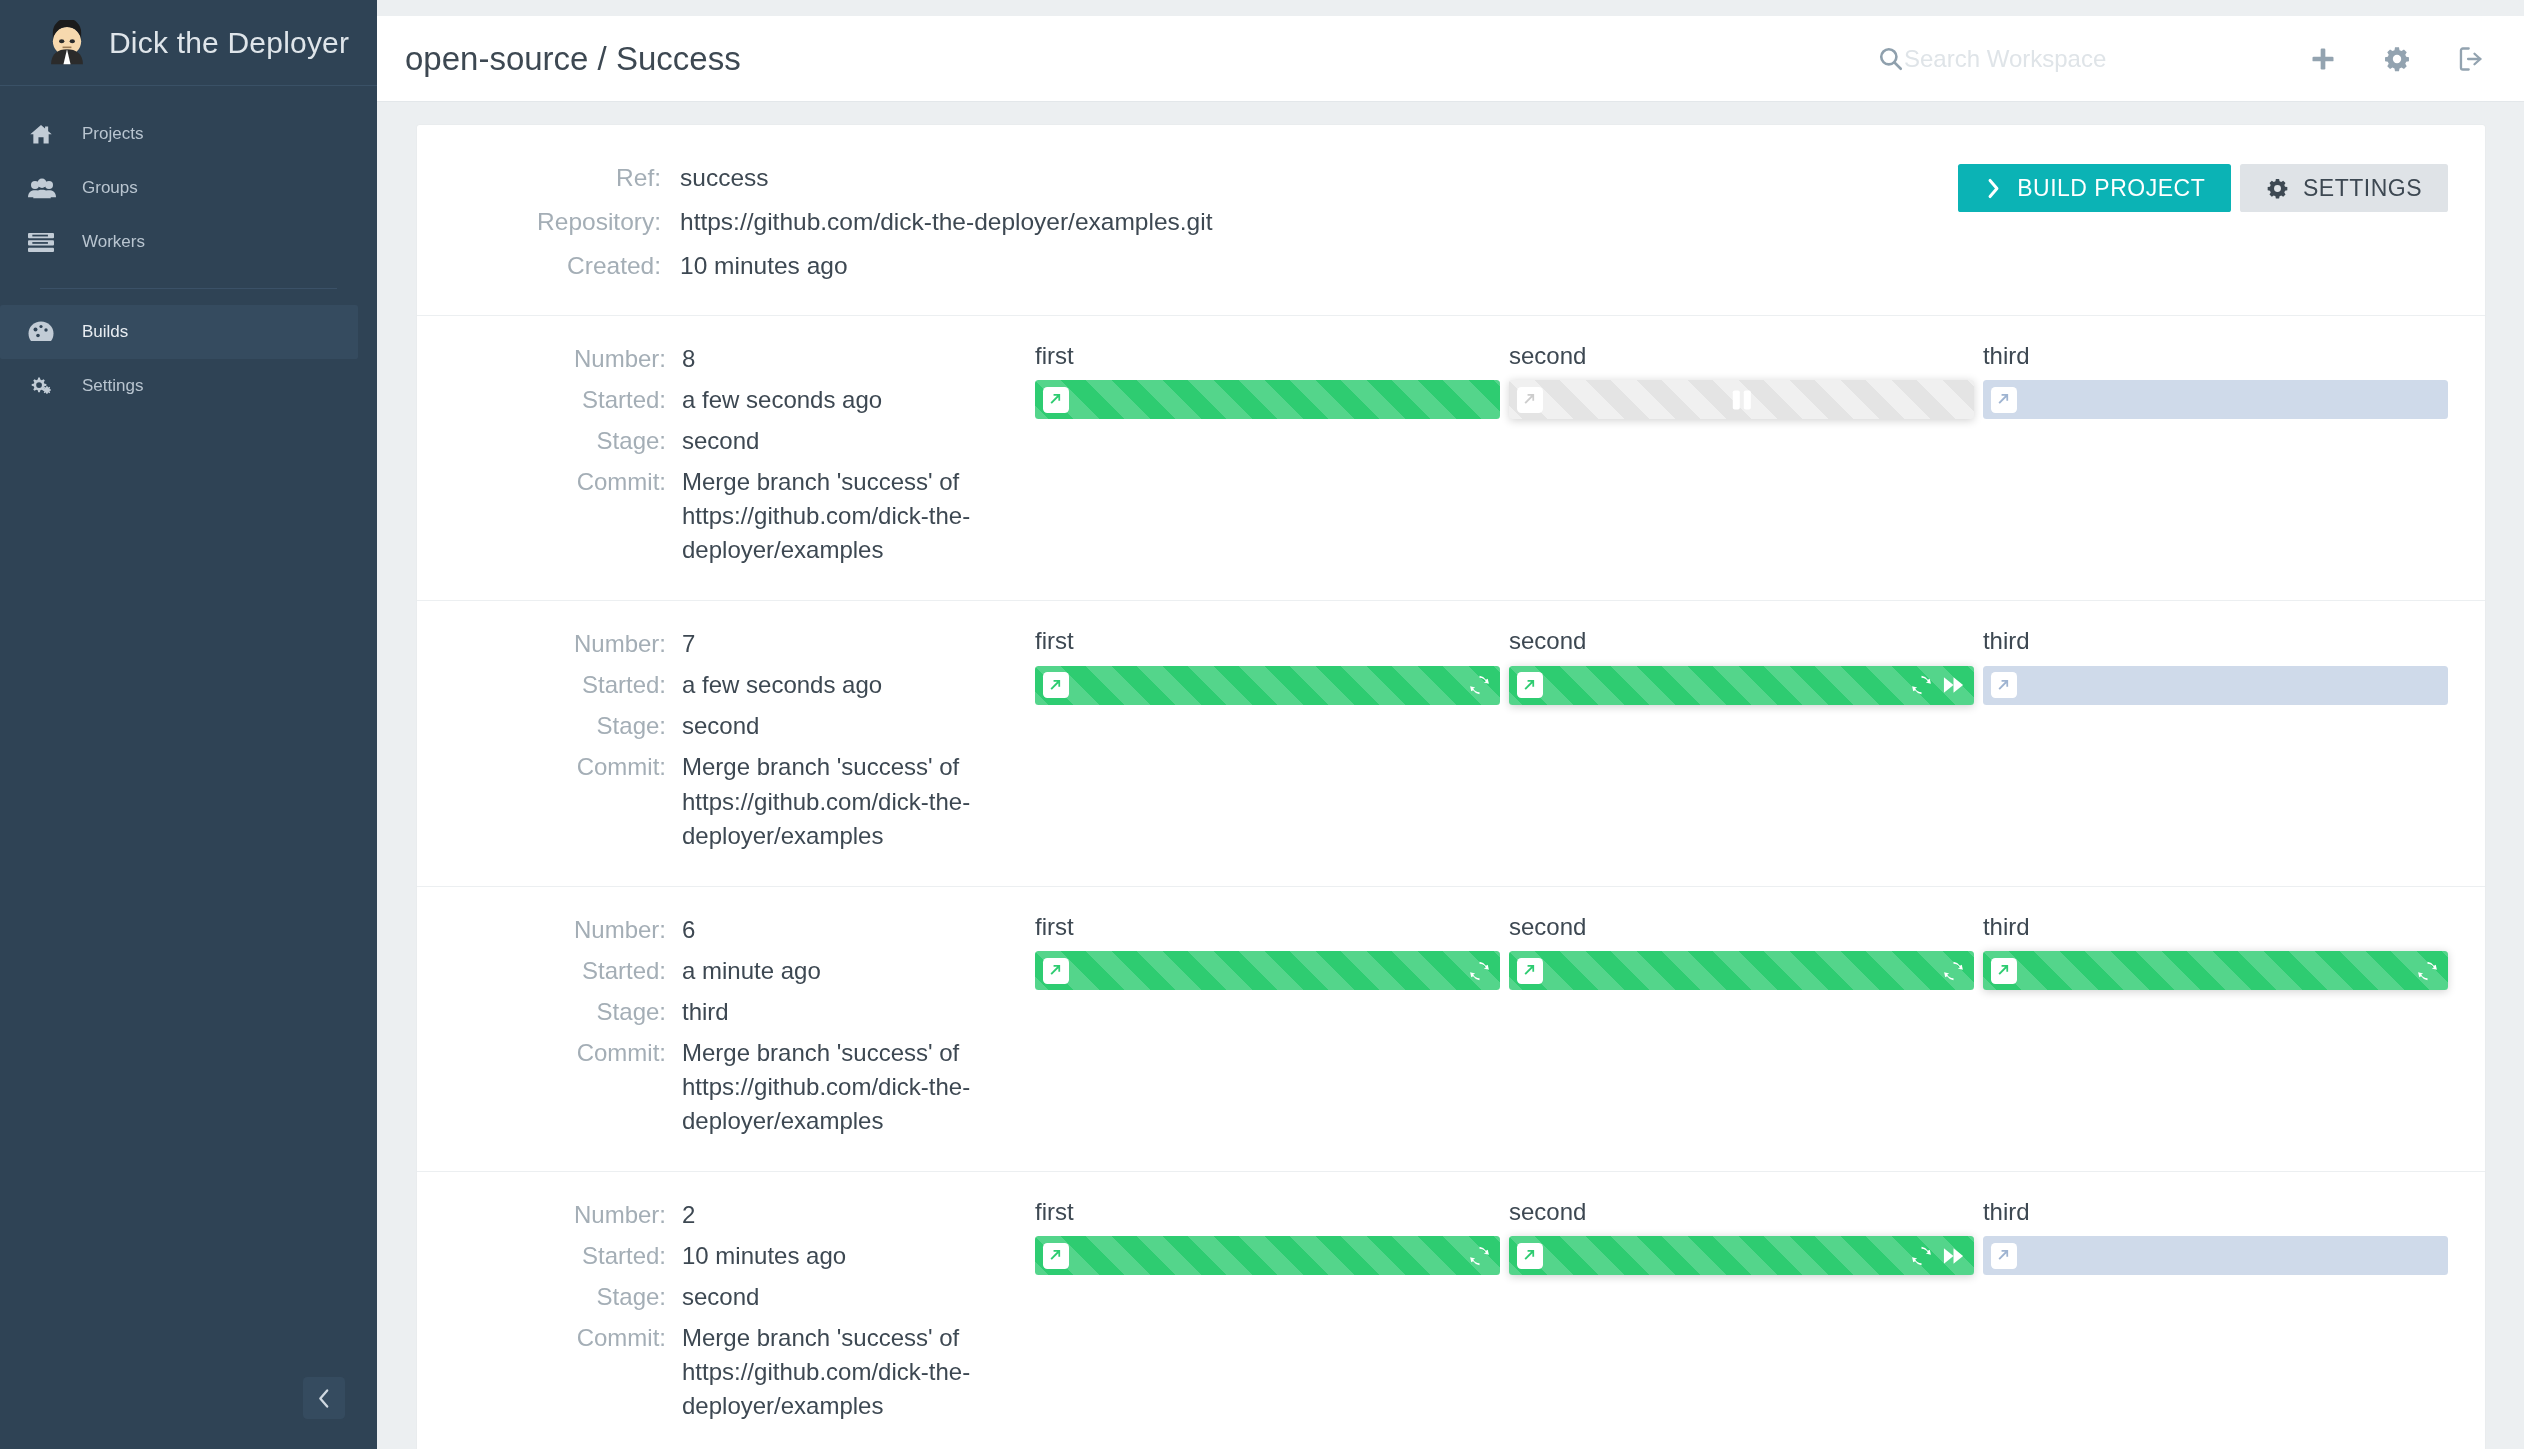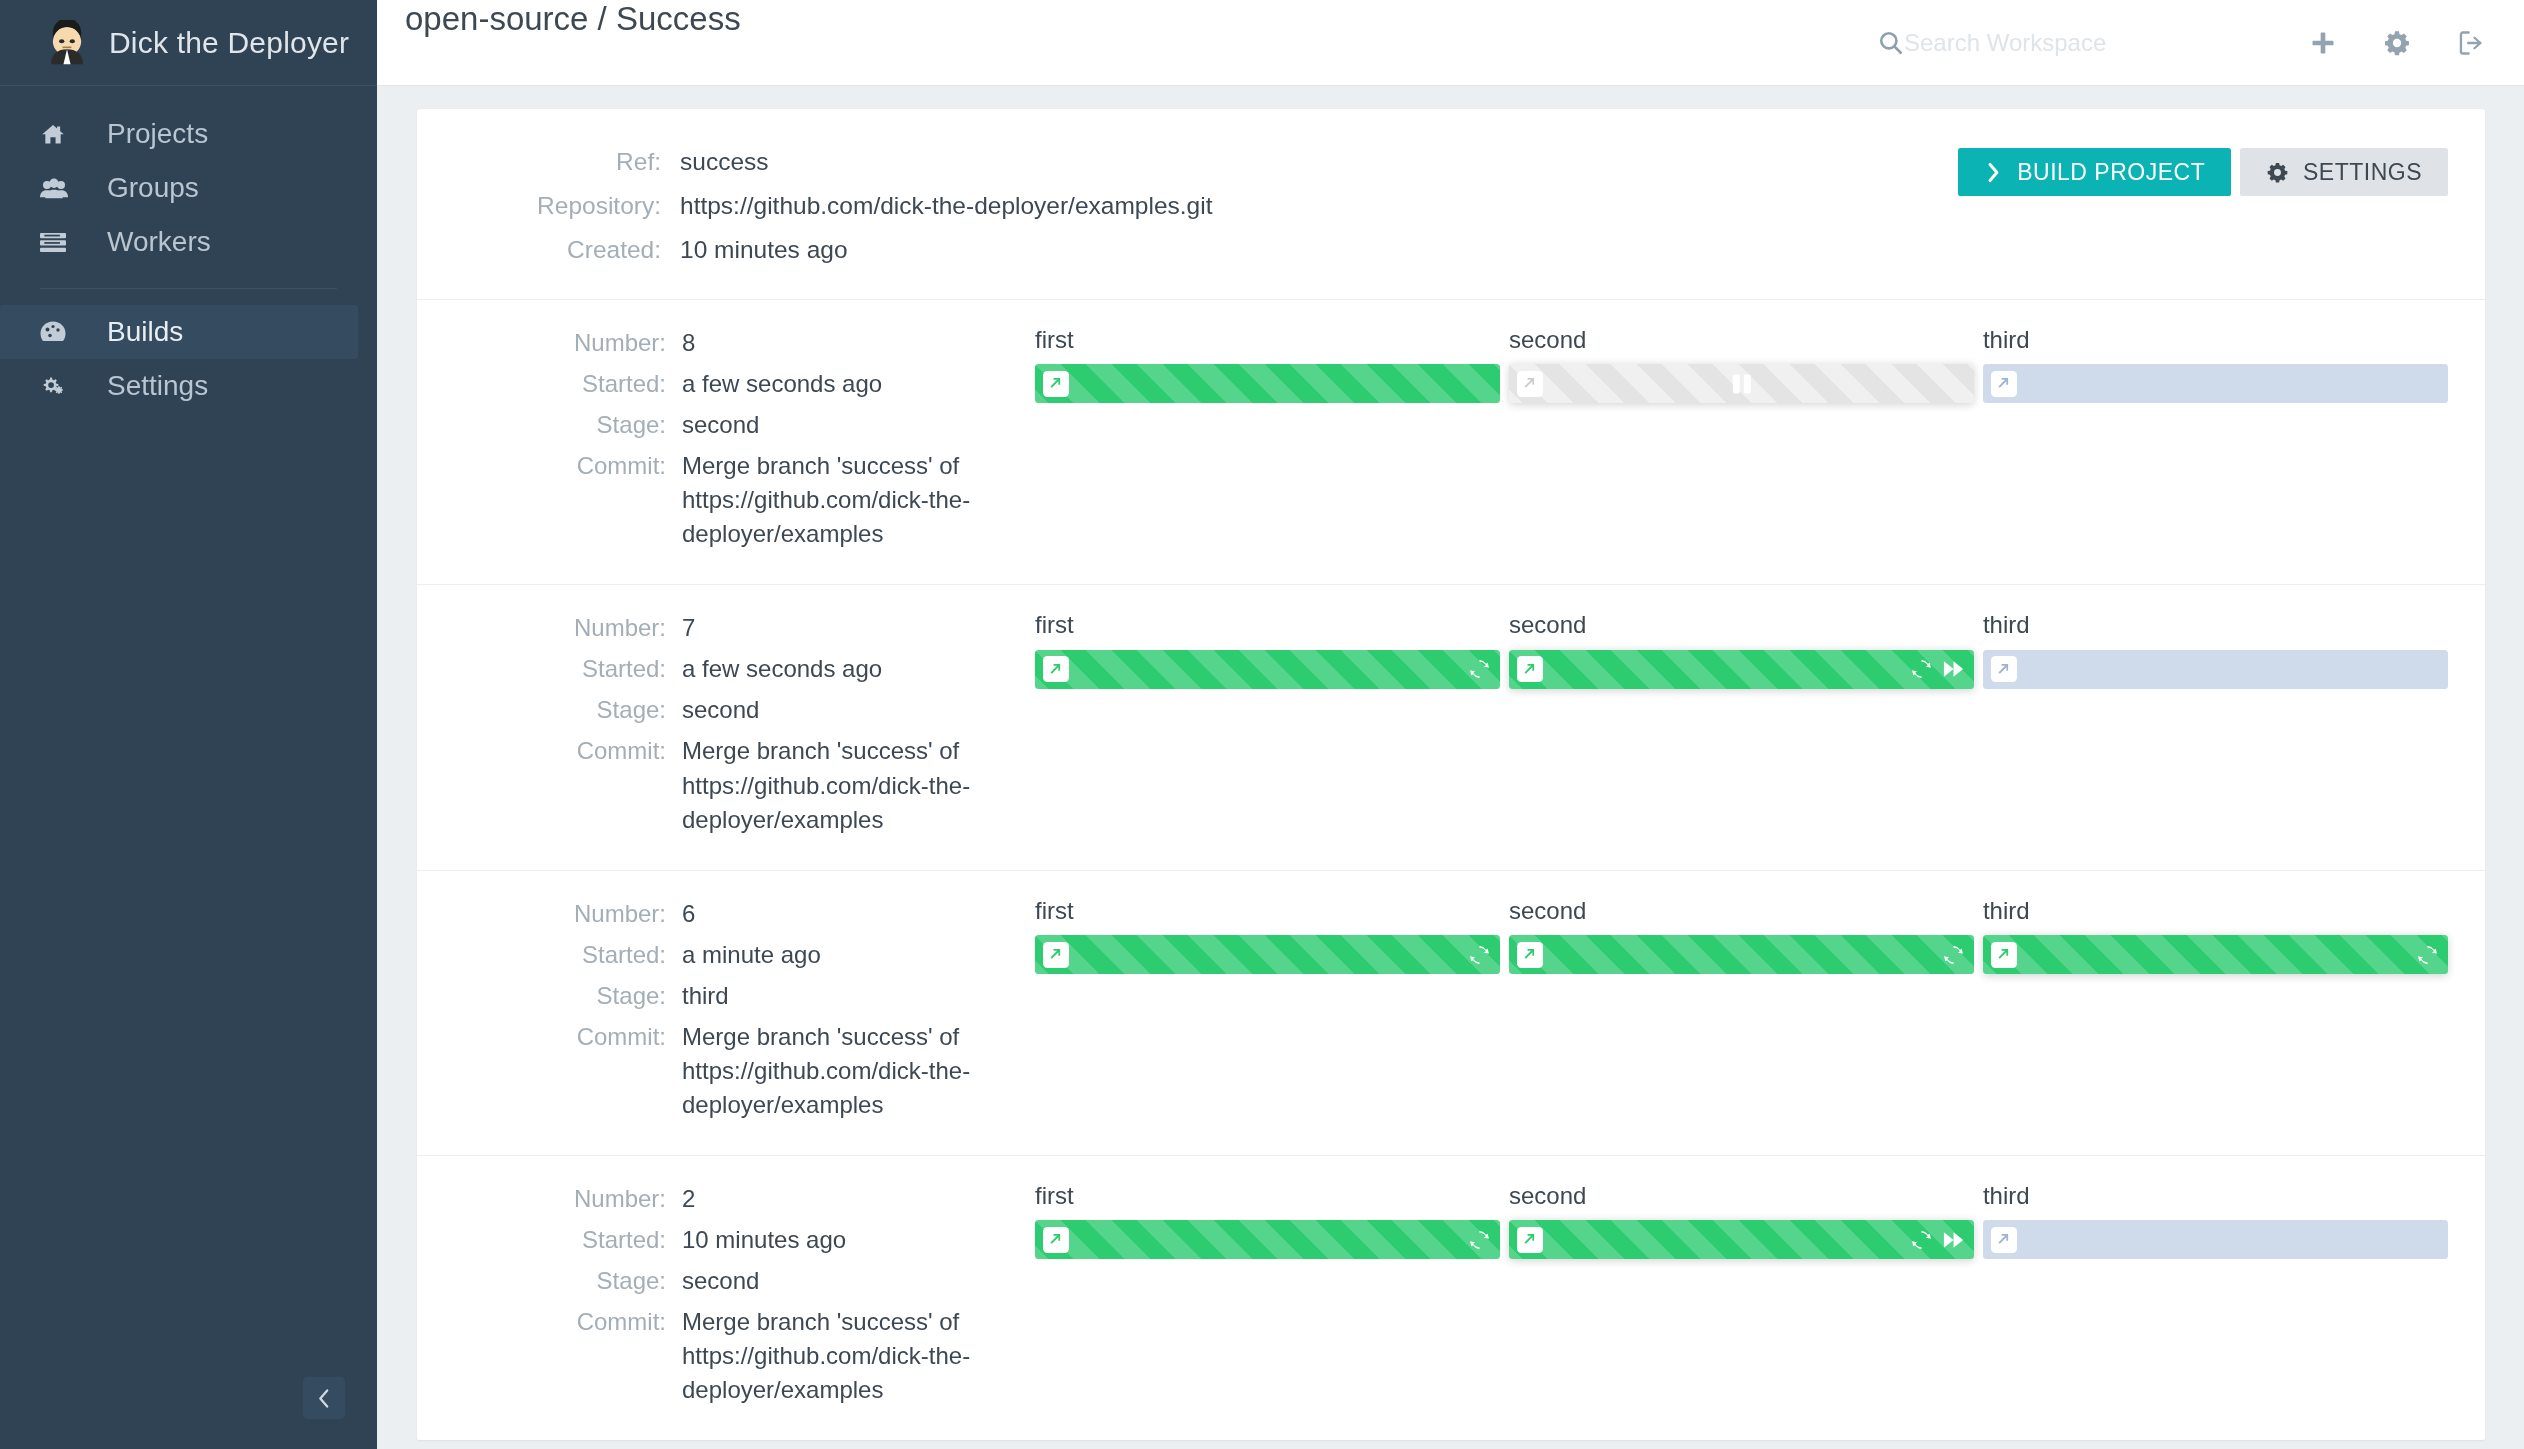--- a/index.html
+++ b/index.html
@@ -26,23 +26,23 @@
   .brand-avatar {
     width: 46px; height: 46px; flex: 0 0 46px;
     position: relative;
   }
   .brand-title {
     color: #dfe5ea; font-size: 30px; font-weight: 400;
     letter-spacing: 0.2px; white-space: nowrap;
   }
   .nav { padding-top: 21px; }
   .nav-item {
-    display: flex; align-items: center; gap: 16px;
-    height: 54px; padding-left: 40px;
-    color: #b9c5d0; font-size: 28px;
+    display: flex; align-items: center; gap: 3px;
+    height: 54px; padding-left: 28px;
+    color: #b9c5d0; font-size: 17px;
     cursor: pointer;
   }
   .nav-item .nav-ico {
     width: 51px; flex: 0 0 51px;
     display: flex; align-items: center; justify-content: flex-start;
     color: #c2ccd6;
   }
   .nav-item .nav-label { white-space: nowrap; }
   .nav-item.active {
     background: #354b5f;
@@ -67,24 +67,25 @@
     width: 42px; height: 42px; border-radius: 4.4px;
     background: #354b5f; color: #cfd8e0;
     display: flex; align-items: center; justify-content: center;
     font-size: 23px; cursor: pointer;
   }
 
   
   .main { flex: 1 1 auto; height: 1449px; display: flex; flex-direction: column; background: #eceff1; }
   .topbar {
     height: 86px; background: #ffffff;
-    display: flex; 
+    display: flex; align-items: center;
     padding: 0 40px 0 28px;
     border-bottom: 0.9px solid #e3e7ea;
     flex: 0 0 86px;
+    margin-top: 16px;
   }
   .page-title { font-size: 33px; color: #3d4852; font-weight: 400; white-space: nowrap; }
   .topbar-spacer { flex: 1 1 auto; }
   .search-wrap { display: flex; align-items: center; gap: 0; margin-right: 96px; }
   .search-ico { color: #8fa0ad; display: flex; align-items: center; }
   .search-input {
     border: 0; outline: 0; background: transparent;
     font-family: "Liberation Sans", sans-serif;
     font-size: 24px; color: #5b6b78; width: 263px;
   }

